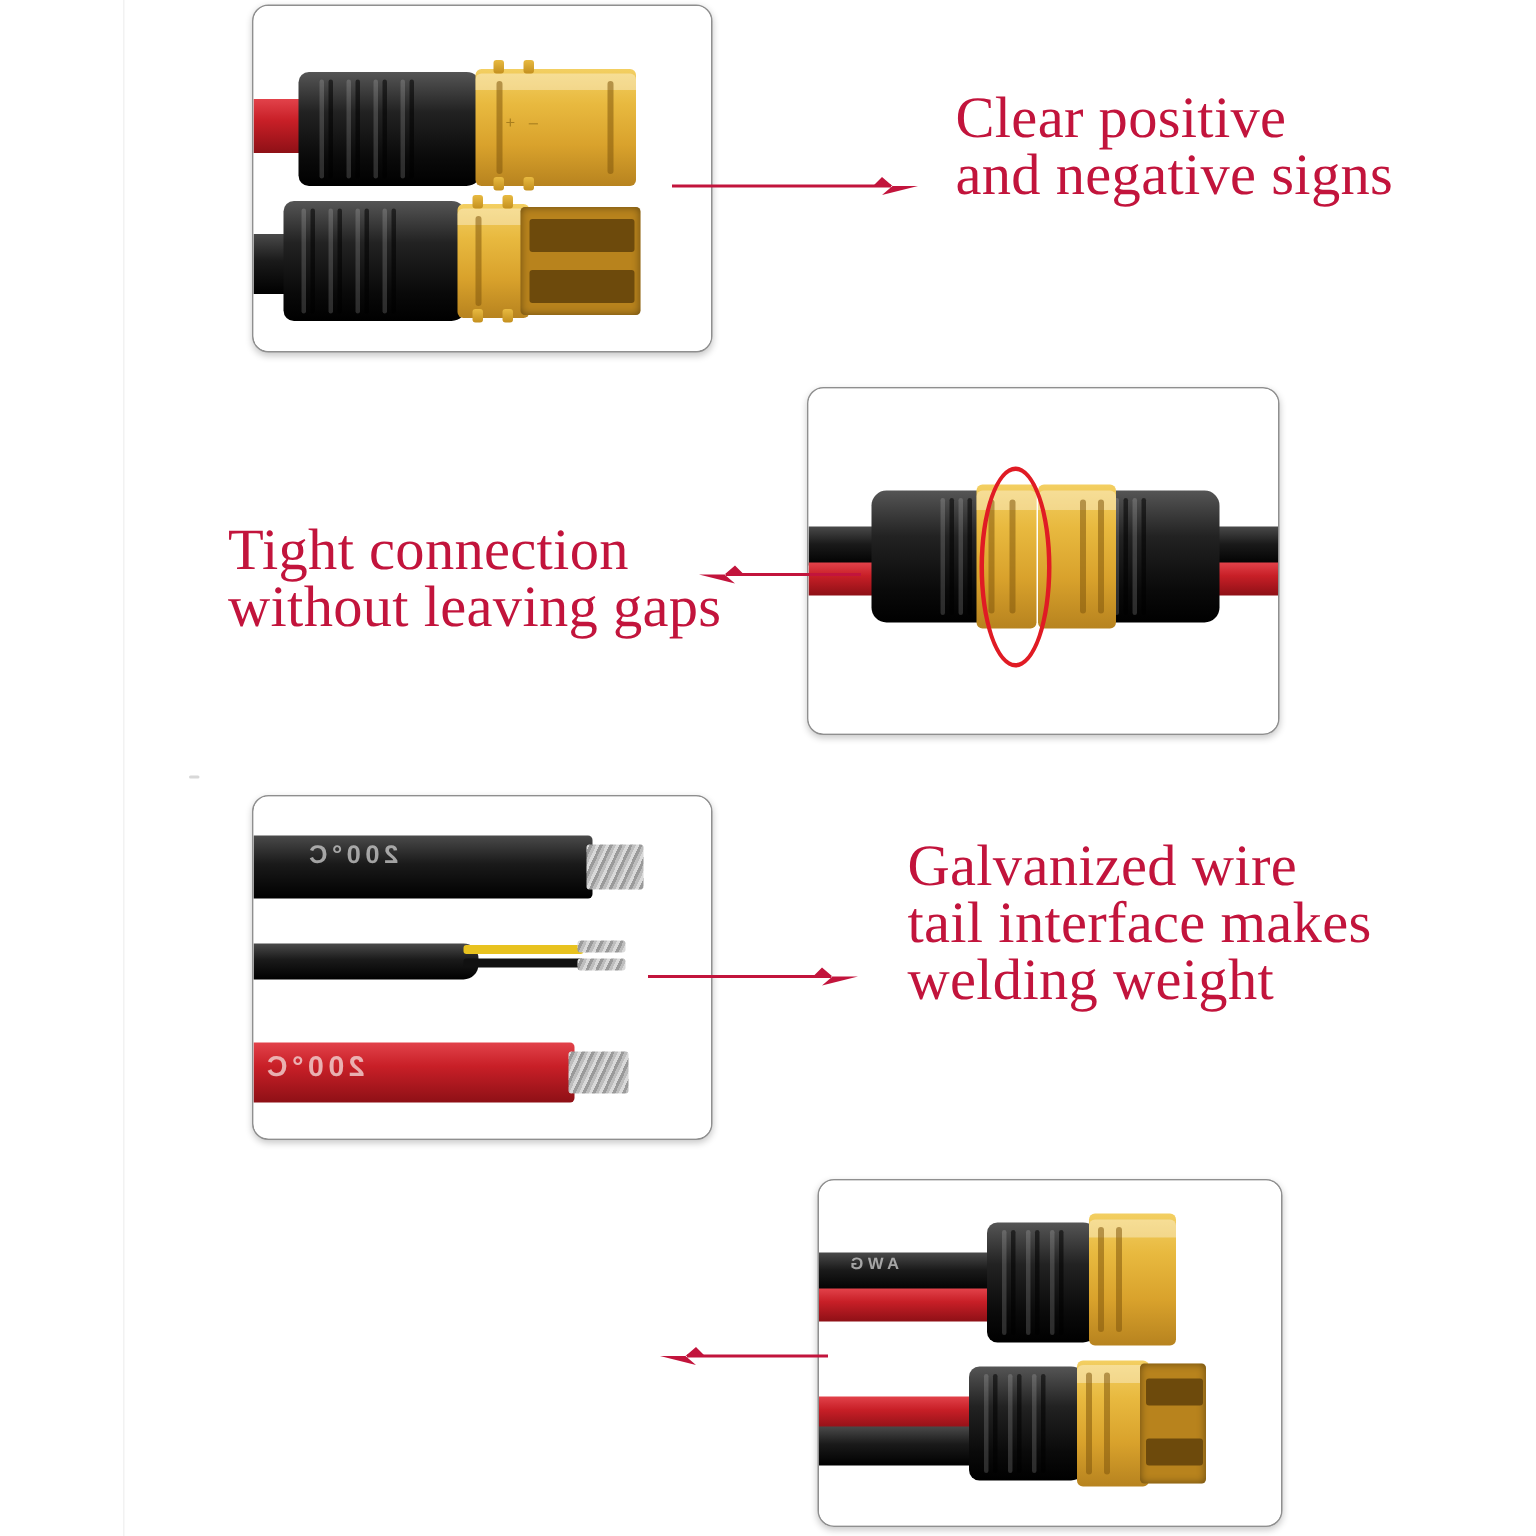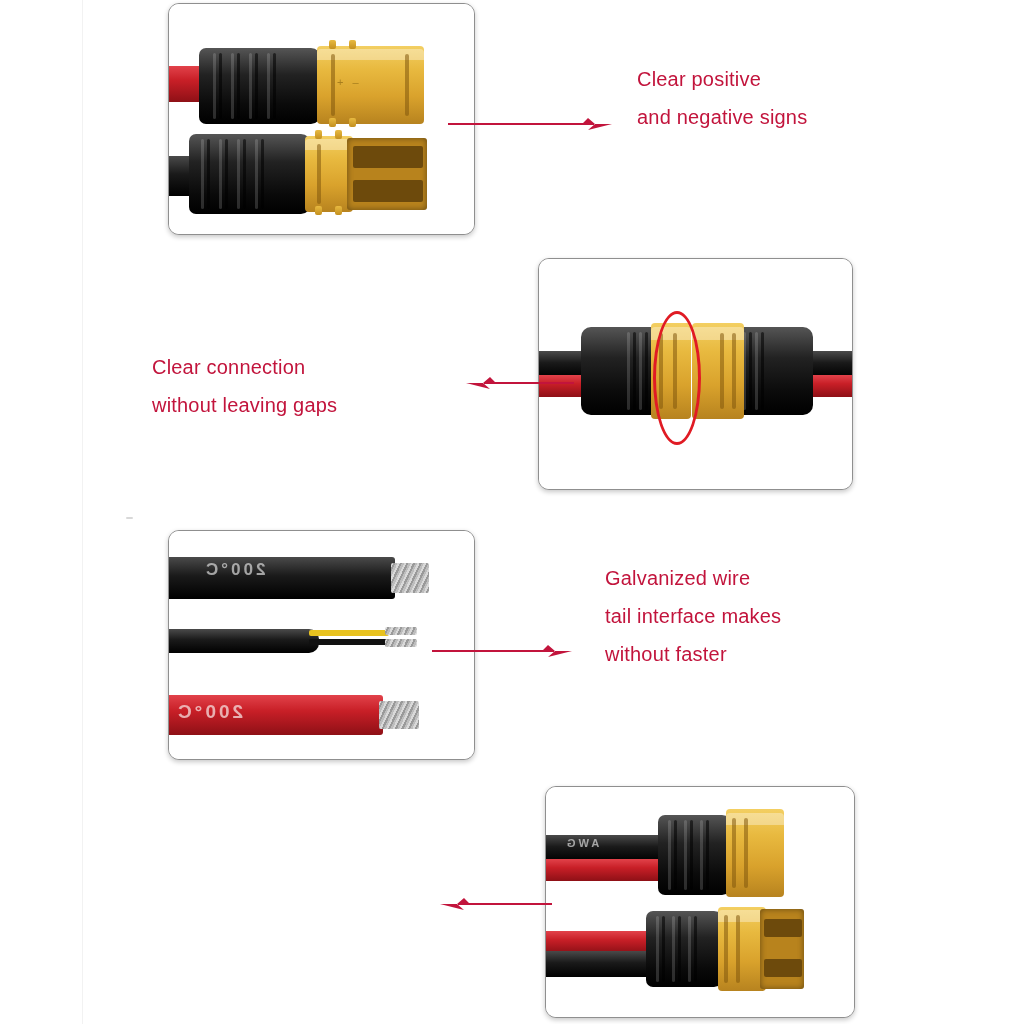--- a/index.html
+++ b/index.html
@@ -112,22 +112,22 @@
   .arrow{position:absolute;height:14px;}
   .arrow .shaft{
     position:absolute;top:6px;height:2px;background:#c2143c;
   }
   .arrow svg{position:absolute;top:0;}
 
   
   .caption{
     position:absolute;
     color:#c2143c;
-    font-family:Liberation Sans, sans-serif;
-    font-size:20px;
+    font-family:Liberation Serif, serif;
+    font-size:39px;
     line-height:38px;
     font-weight:400;
     white-space:pre-line;
     letter-spacing:.2px;
   }
 </style>
 </head>
 <body>
 
 <div class="stage">
@@ -232,21 +232,21 @@
     </div>
   </div>
 
   <div class="arrow" style="left:466px;top:376px;width:108px;">
     <div class="shaft" style="left:18px;width:90px;"></div>
     <svg width="30" height="14" viewBox="0 0 30 14" style="left:0;">
       <path d="M30 7 L0 7 L24 13 L17 7 L24 1 Z" fill="#c2143c"></path>
     </svg>
   </div>
 
-  <div class="caption" style="left:152px;top:348px;width:330px;">Clear connection
+  <div class="caption" style="left:152px;top:348px;width:330px;">Tight connection
 without leaving gaps</div>
 
   <div class="panel" style="left:168px;top:530px;width:305px;height:228px;">
     <div class="photo">
 
       <div class="wire black" style="left:-6px;top:26px;width:232px;height:42px;"></div>
       <span class="marking" style="left:34px;top:29px;font-size:17px;">200°C</span>
       <div class="conductor" style="left:222px;top:32px;width:38px;height:30px;"></div>
 
       <div class="wire black" style="left:-6px;top:98px;width:156px;height:24px;border-radius:3px 10px 10px 3px;"></div>
@@ -263,21 +263,21 @@
 
   <div class="arrow" style="left:432px;top:644px;width:140px;">
     <div class="shaft" style="left:0;width:122px;"></div>
     <svg width="30" height="14" viewBox="0 0 30 14" style="left:110px;">
       <path d="M0 7 L30 7 L6 13 L13 7 L6 1 Z" fill="#c2143c"></path>
     </svg>
   </div>
 
   <div class="caption" style="left:605px;top:559px;width:330px;">Galvanized wire
 tail interface makes
-without faster</div>
+welding weight</div>
 
   <div class="panel" style="left:545px;top:786px;width:308px;height:230px;">
     <div class="photo">
 
       <div class="wire black" style="left:-6px;top:48px;width:126px;height:26px;"></div>
       <div class="wire red" style="left:-6px;top:72px;width:126px;height:22px;"></div>
       <span class="marking" style="left:18px;top:50px;font-size:11px;">AWG</span>
       <div class="boot" style="left:112px;top:28px;width:74px;height:80px;">
         <div class="rib" style="left:10px;"></div>
           <div class="ribd" style="left:16px;"></div>

